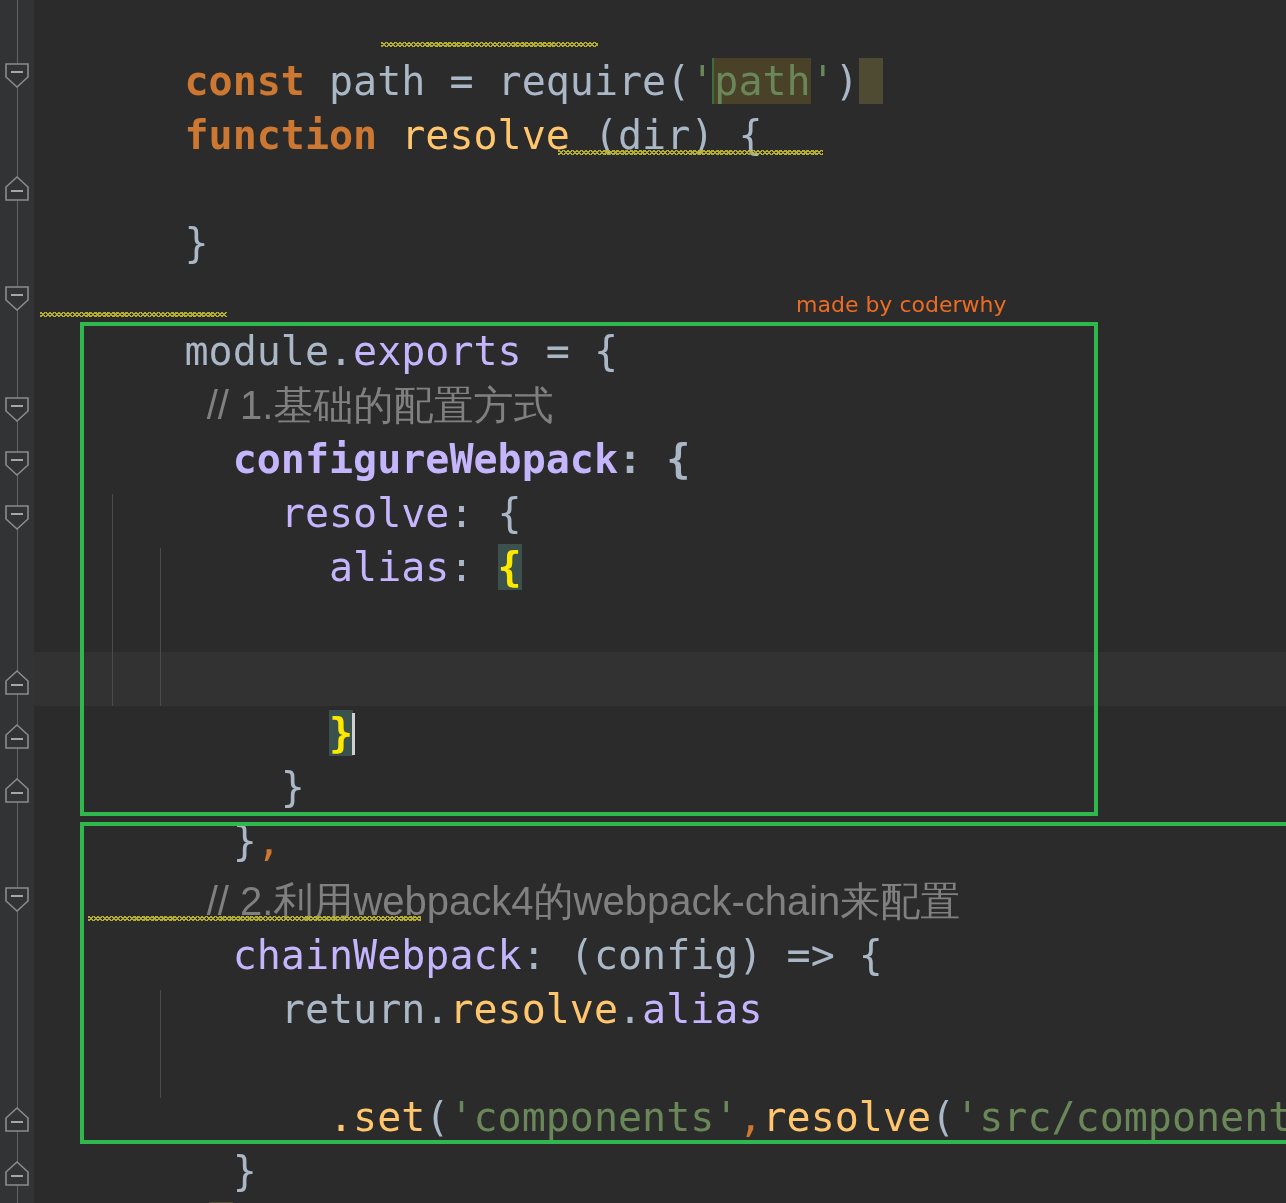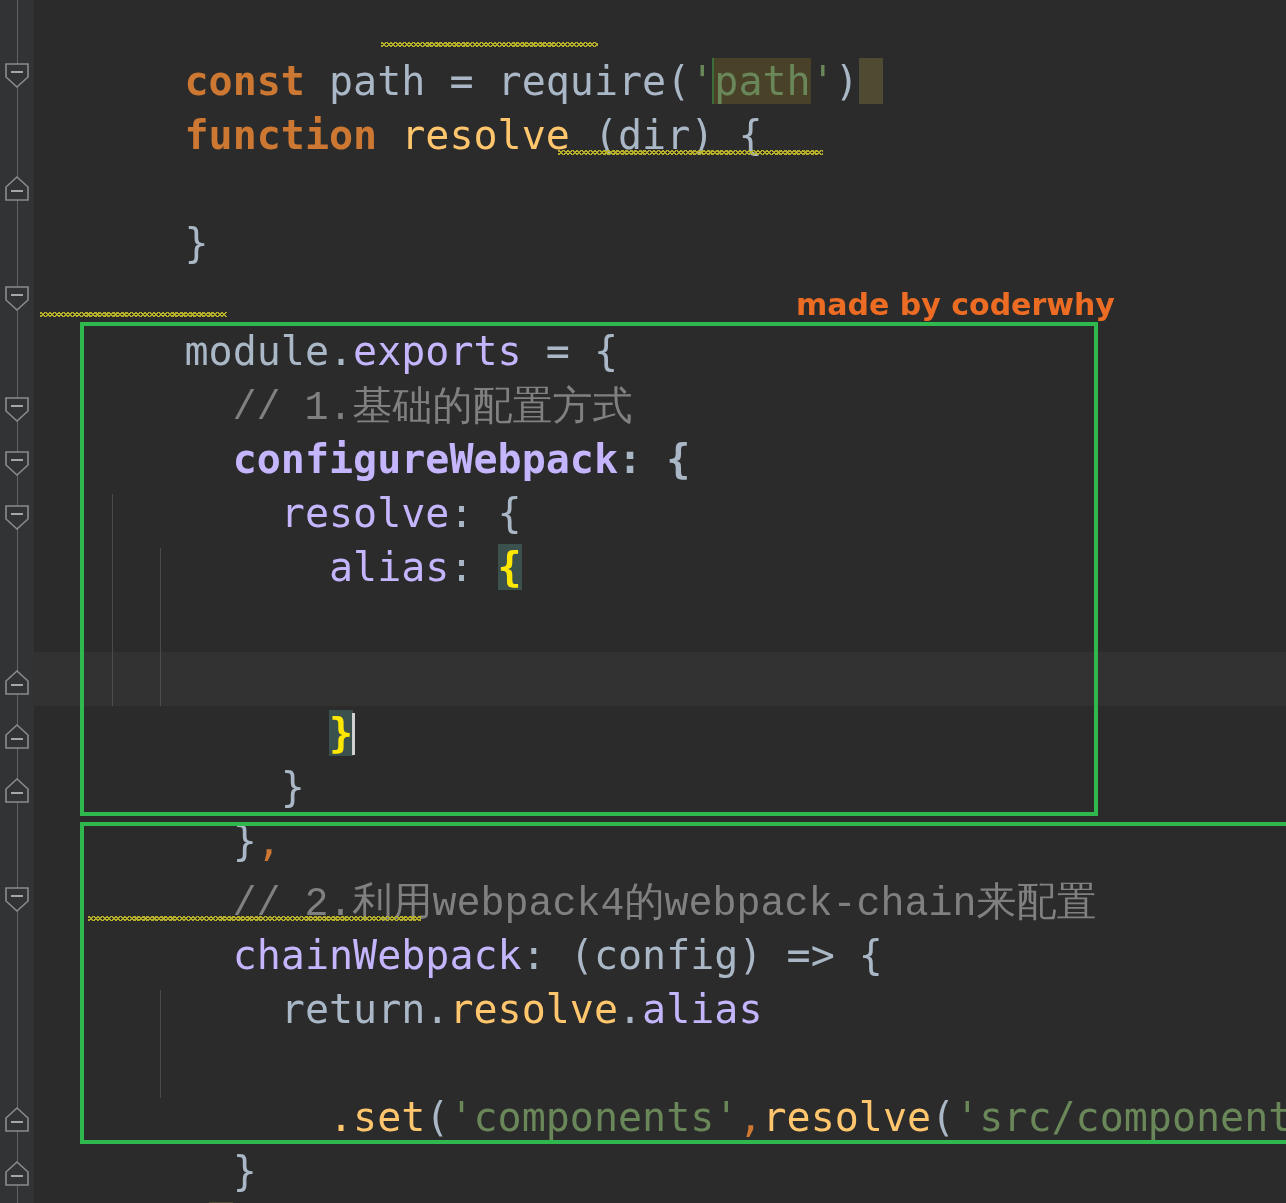--- a/index.html
+++ b/index.html
@@ -90,21 +90,21 @@
 
   
   .kw   { color: #cc7832; font-weight: bold; }
   .fn   { color: #ffc66d; }
   .def  { color: #a9b7c6; }
   .str  { color: #6a8759; }
   .prop { color: #c4b5fd; }
   .punc { color: #a9b7c6; }
   .cmt  { color: #808080; }
   .orange { color: #cc7832; }
-  .cjk { font-family: Liberation Mono, monospace; }
+  .cjk { font-family: Liberation Sans, sans-serif; }
 
   
   .hl {
     background: #4a4228;
     box-shadow: -2px 0 0 0 #3c6e3c;
     color: #6a8759;
     padding: 0;
   }
   .hl-plain {
     background: #4f4a32;
@@ -153,24 +153,23 @@
     z-index: 6;
     pointer-events: none;
   }
 
   
   .watermark {
     position: absolute;
     z-index: 7;
     color: #ed6c23;
     font-family: "DejaVu Sans", "Liberation Sans", sans-serif;
-    font-size: 30px;
+    font-size: 22px;
     line-height: 38px;
     white-space: pre;
-    font-weight: bold;
   }
 </style>
 </head>
 <body>
 
 <div id="editor">
 
   <div class="caret-row" style="top:652px;"></div>
 
   <div class="gutter">

